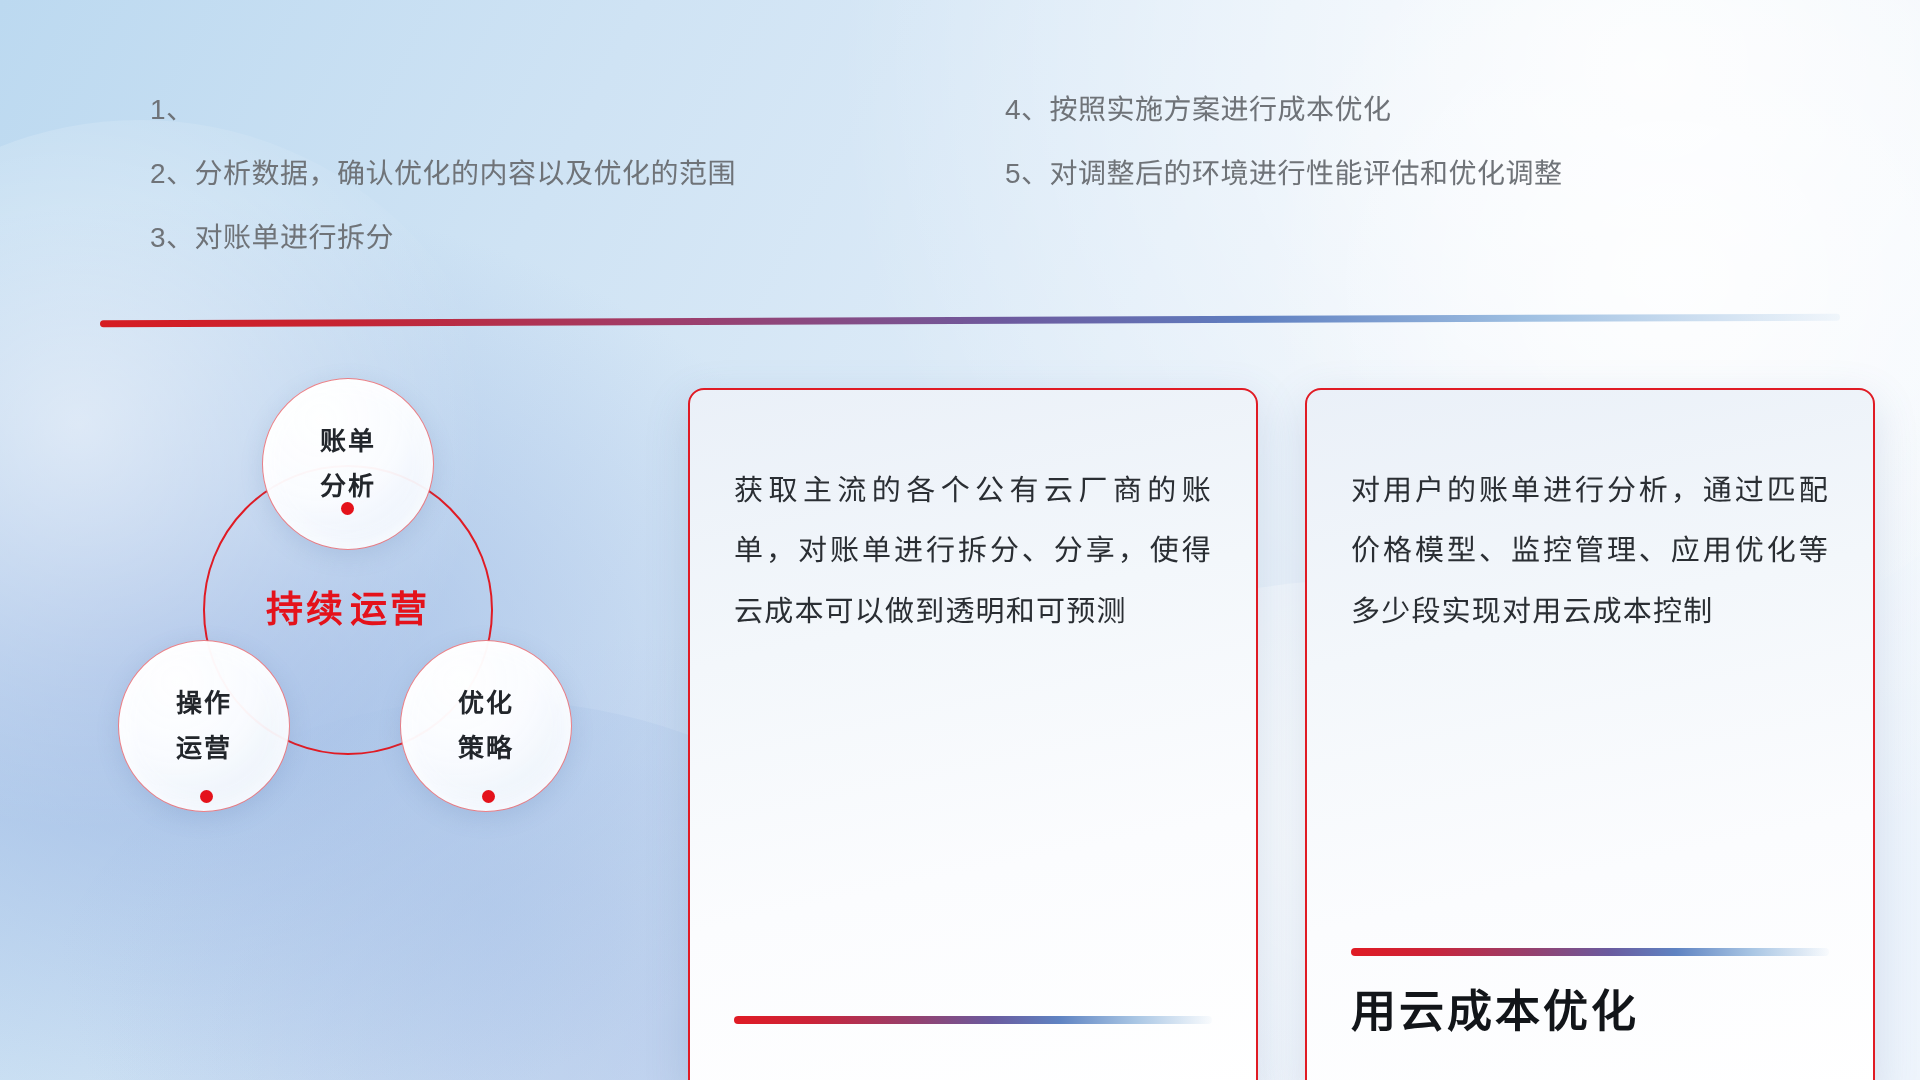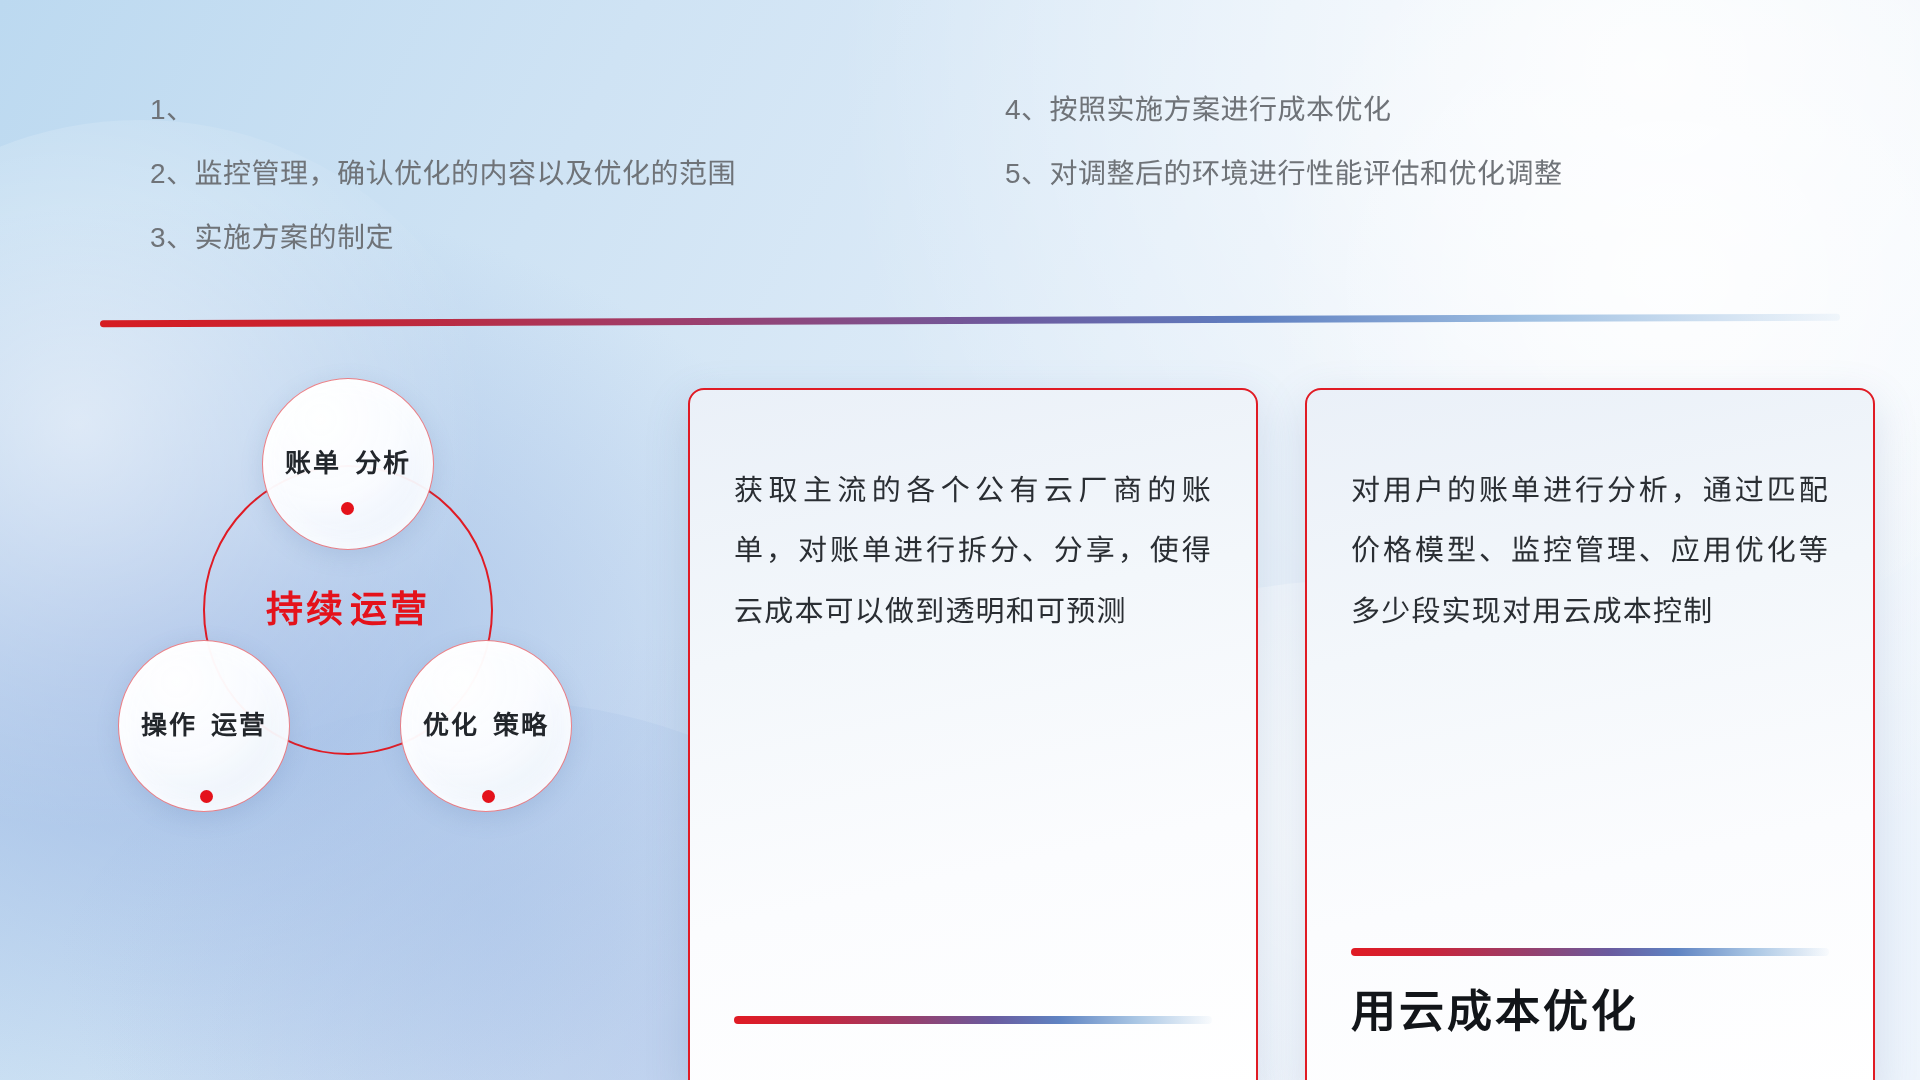--- a/index.html
+++ b/index.html
@@ -133,21 +133,21 @@
     position: absolute;
     width: 172px;
     height: 172px;
     border-radius: 50%;
     box-sizing: border-box;
     border: 1.3px solid rgba(224,27,36,0.55);
     background:
       radial-gradient(circle at 34% 24%, rgba(255,255,255,0.99) 0%, rgba(252,253,255,0.96) 44%, rgba(232,240,250,0.93) 100%);
     box-shadow: 0 6px 22px rgba(88,120,170,0.18), inset 0 0 26px rgba(255,255,255,0.9);
     display: flex;
-    flex-direction: row;
+    flex-direction: column;
     align-items: center;
     justify-content: center;
     gap: 14px;
   }
   .node span {
     font-size: 26px;
     font-weight: 700;
     color: #22262b;
     letter-spacing: 2px;
     line-height: 1.2;
@@ -226,25 +226,25 @@
   <div class="blob blob-b"></div>
   <div class="blob blob-c"></div>
   <div class="blob blob-d"></div>
 
   <div class="steps steps-left">
     <div class="step-row">
       <span class="step-index">1、</span>
     </div>
     <div class="step-row">
       <span class="step-index">2、</span>
-      <span class="step-text">监控管理，确认优化的内容以及优化的范围</span>
+      <span class="step-text">分析数据，确认优化的内容以及优化的范围</span>
     </div>
     <div class="step-row">
       <span class="step-index">3、</span>
-      <span class="step-text">实施方案的制定</span>
+      <span class="step-text">对账单进行拆分</span>
     </div>
   </div>
 
   <div class="steps steps-right">
     <div class="step-row">
       <span class="step-index">4、</span>
       <span class="step-text">按照实施方案进行成本优化</span>
     </div>
     <div class="step-row">
       <span class="step-index">5、</span>

